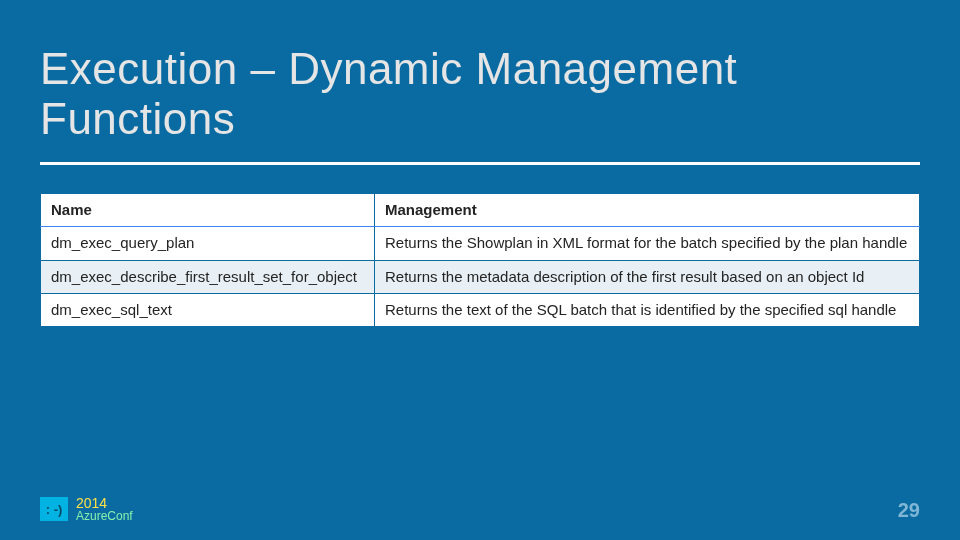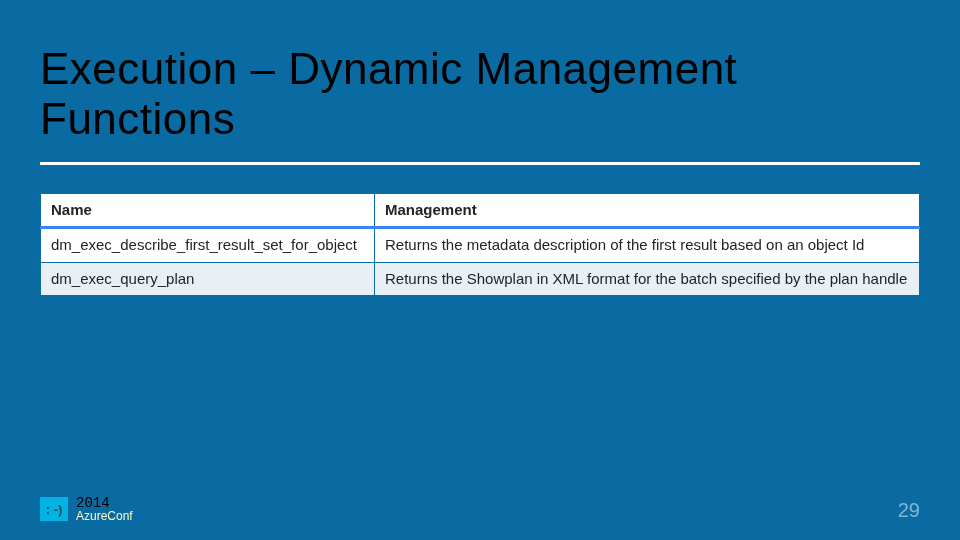--- a/index.html
+++ b/index.html
@@ -10,21 +10,21 @@
     color:#fff;
     position:relative;
   }
   .slide {
     width:960px; height:540px; position:relative;
     padding:0 40px;
   }
   .title {
     font-size:44px;
     font-weight:200;
-    color:#000000;
+    color:#e5e5e5;
     padding-top:44px;
     letter-spacing:0.5px;
     font-family:"Segoe UI Light","Segoe UI",Arial,sans-serif;
   }
   .underline {
     height:3px;
     background:#ffffff;
     margin-top:18px;
     margin-bottom:28px;
     width:100%;
@@ -39,21 +39,21 @@
   table.dmf th, table.dmf td {
     border:1px solid #0a6ba2;
     padding:6px 10px;
     text-align:left;
     vertical-align:top;
     line-height:1.35;
   }
   table.dmf th {
     background:#ffffff;
     font-weight:700;
-    border-bottom:3px solid #3b82f6;
+    border-bottom:1px solid #3b82f6;
   }
   table.dmf tr:nth-child(even) td {
     background:#e9f0f5;
   }
   table.dmf td.name {
     white-space:nowrap;
     width:38%;
   }
   .footer {
     position:absolute;
@@ -66,53 +66,57 @@
     width:28px; height:24px;
     background:#00b3e3;
     display:flex;
     align-items:center;
     justify-content:center;
     font-size:13px;
     font-weight:600;
     color:#0a4a66;
   }
   .logo-text { display:flex; flex-direction:column; line-height:1; }
-  .logo-year { font-size:14px; font-weight:400; color:#000000;font-family:Liberation Mono, monospace; }
-  .logo-conf { font-size:12px; font-weight:300; color:#fef9c3; }
+  .logo-year { font-size:14px; font-weight:400; color:#fde047; }
+  .logo-conf { font-size:12px; font-weight:300; color:#86efac; }
   .pagenum {
     position:absolute;
     right:40px; bottom:18px;
     color:#7fb6d6;
     font-size:20px;
-    font-weight:400;
+    font-weight:700;
   }
 </style>
 </head>
 <body>
 
 <div class="slide">
 
   <div class="title">Execution – Dynamic Management Functions</div>
   <div class="underline"></div>
 
   <table class="dmf">
     <thead>
       <tr>
         <th>Name</th>
         <th>Management</th>
       </tr>
     </thead>
     <tbody>
       <tr>
+        <td class="name">dm_exec_query_plan</td>
+        <td>Returns the Showplan in XML format for the batch specified by the plan handle</td>
+      </tr>
+      <tr>
         <td class="name">dm_exec_describe_first_result_set_for_object</td>
         <td>Returns the metadata description of the first result based on an object Id</td>
       </tr>
       <tr>
-        <td class="name">dm_exec_query_plan</td>
-        <td>Returns the Showplan in XML format for the batch specified by the plan handle</td>
+        <td class="name">dm_exec_sql_text</td>
+        <td>Returns the text of the SQL batch that is identified by the specified sql handle</td>
       </tr>
     </tbody>
   </table>
 
   <div class="footer">
     <div class="logo-badge">: -)</div>
     <div class="logo-text">
       <span class="logo-year">2014</span>
       <span class="logo-conf">AzureConf</span>
     </div>

